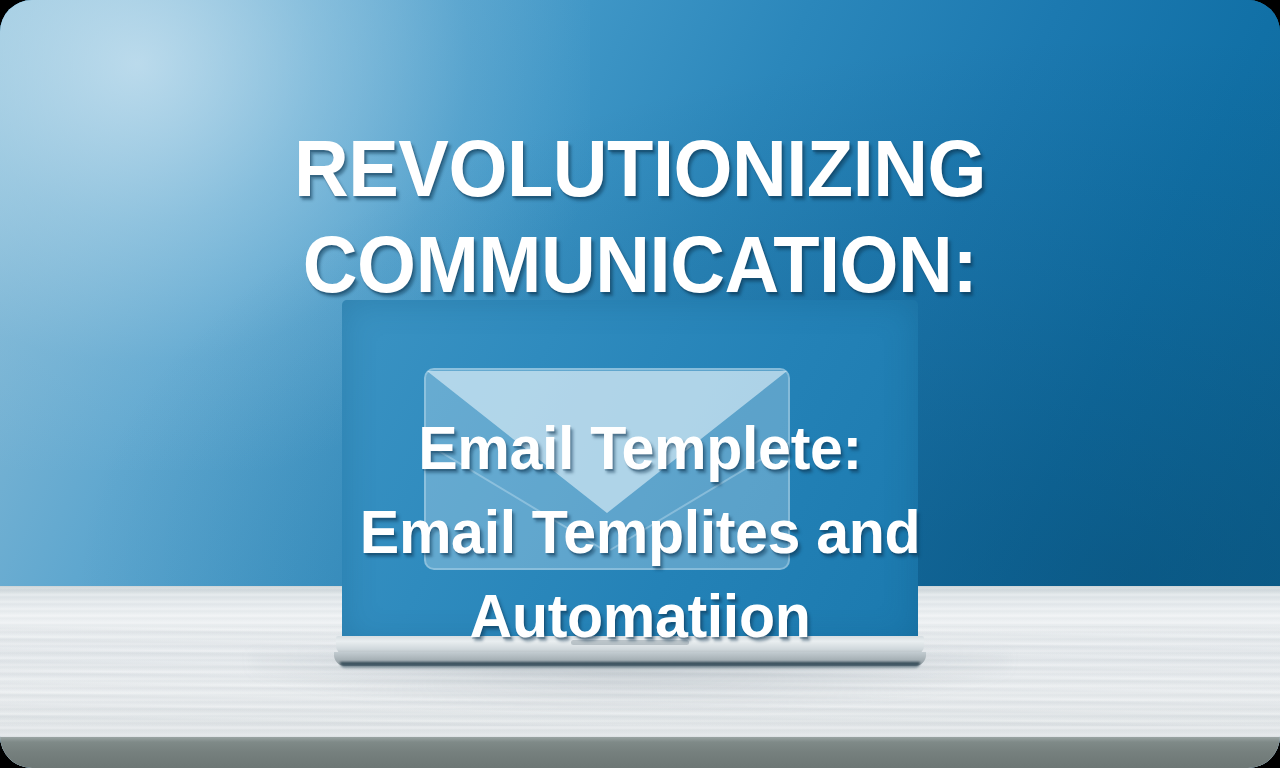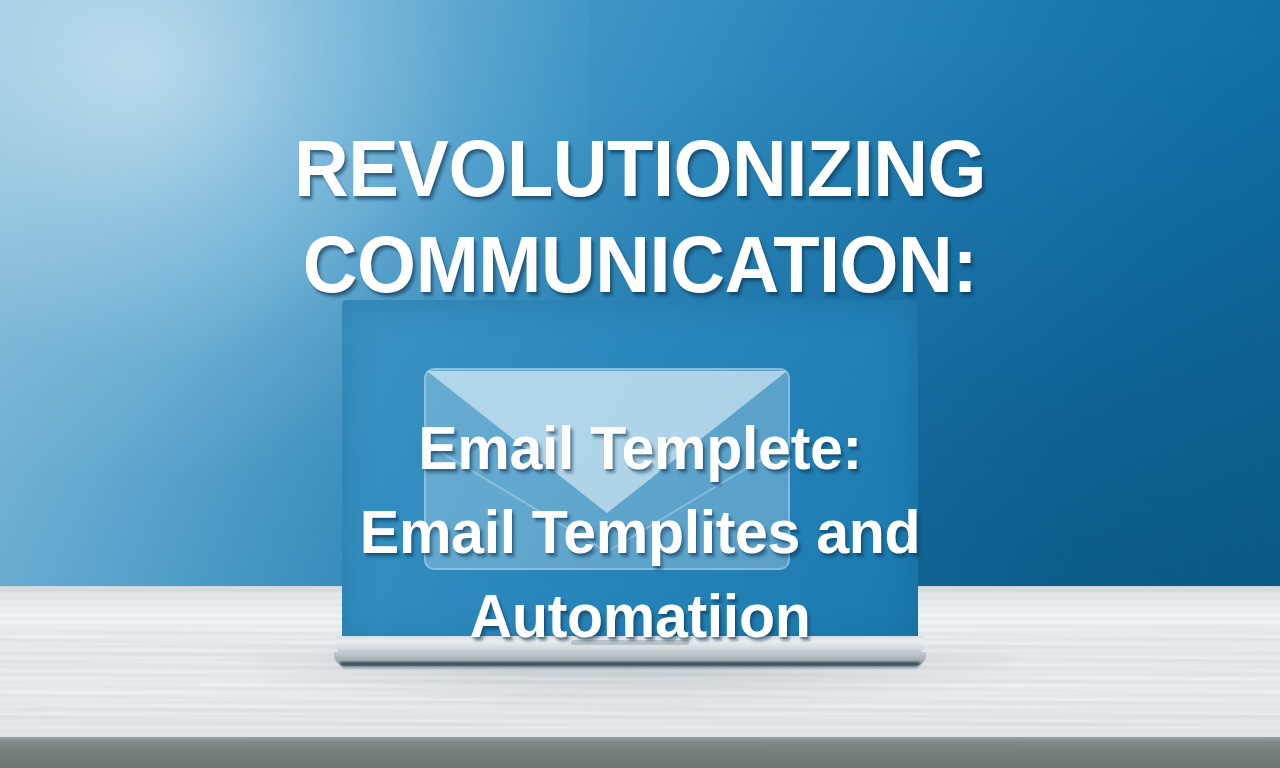--- a/index.html
+++ b/index.html
@@ -8,20 +8,21 @@
     padding: 0;
     background: #000;
   }
   #stage {
     position: relative;
     width: 1280px;
     height: 768px;
     overflow: hidden;
     font-family: "Liberation Sans", sans-serif;
     background: #1b7ab0;
+    border-radius: 32px;
   }
 
   
   .wall {
     position: absolute;
     left: 0; top: 0;
     width: 1280px;
     height: 600px;
     background:
       linear-gradient(115deg,

